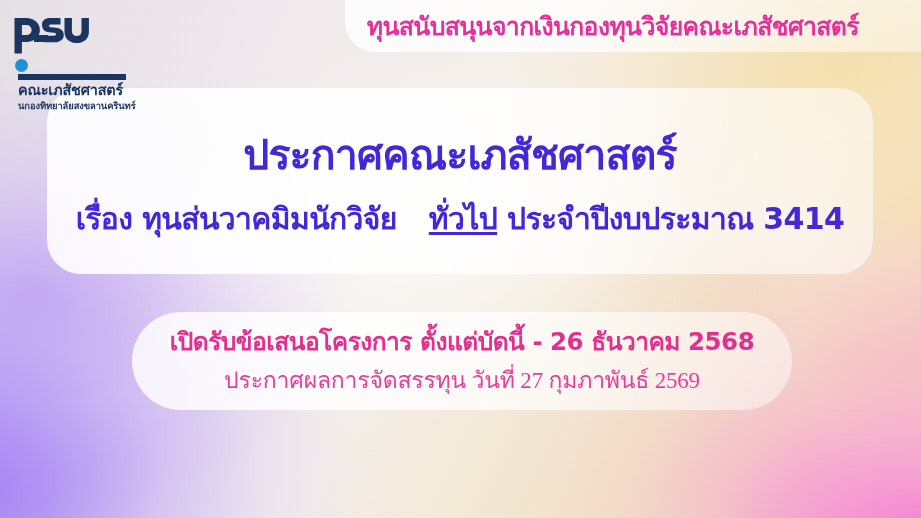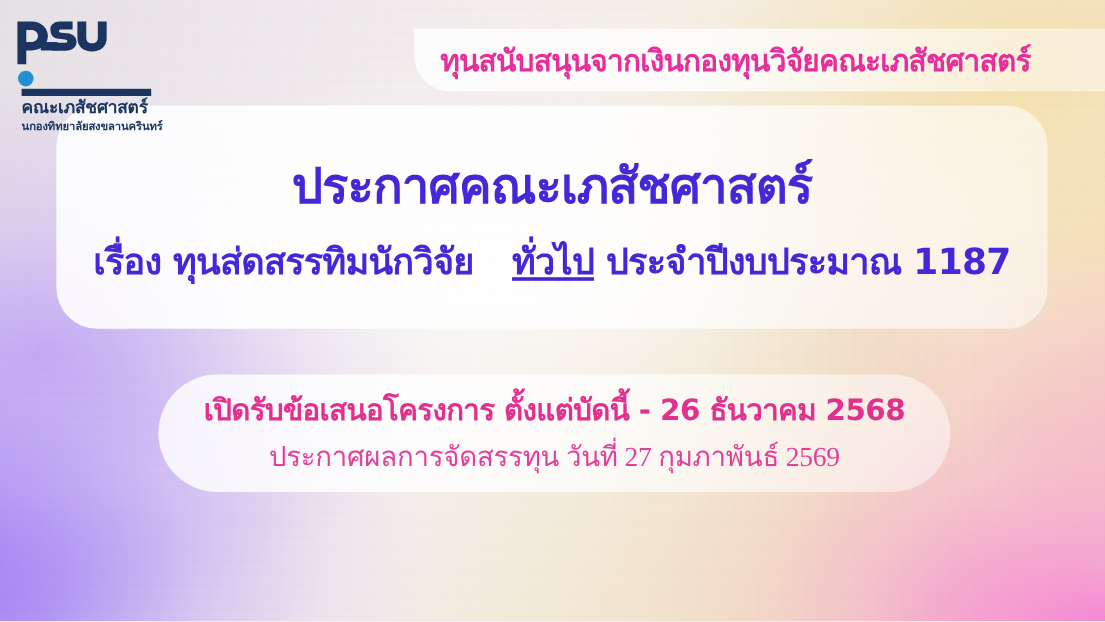--- a/index.html
+++ b/index.html
@@ -169,21 +169,20 @@
     border-radius: 0 0 0 30px;
     background: linear-gradient(100deg,
       rgba(255,255,255,0.86) 0%,
       rgba(255,255,255,0.80) 38%,
       rgba(255,255,255,0.60) 72%,
       rgba(255,255,255,0.46) 100%);
     display: flex;
     align-items: center;
     justify-content: flex-start;
     z-index: 5;
-    margin-top: 24px;
   }
   .header-pill-text {
     font-family: "DejaVu Sans", sans-serif;
     font-weight: 700;
     font-size: 25px;
     color: #e62f9b;
     letter-spacing: -0.6px;
     white-space: nowrap;
     padding-left: 22px;
     transform: scaleX(0.99);
@@ -313,21 +312,21 @@
       <div class="logo-university">นกองทิทยาลัยสงขลานครินทร์</div>
     </div>
   </div>
 
   <div class="header-pill">
     <div class="header-pill-text">ทุนสนับสนุนจากเงินกองทุนวิจัยคณะเภสัชศาสตร์</div>
   </div>
 
   <div class="main-card">
     <div class="main-title">ประกาศคณะเภสัชศาสตร์</div>
-    <div class="main-subtitle"><span>เรื่อง ทุนส่ดสรรทิมนักวิจัย</span><span class="u-underline">ทั่วไป</span><span> ประจำปีงบประมาณ 1187</span></div>
+    <div class="main-subtitle"><span>เรื่อง ทุนส่นวาคมิมนักวิจัย</span><span class="u-underline">ทั่วไป</span><span> ประจำปีงบประมาณ 3414</span></div>
   </div>
 
   <div class="bottom-pill">
     <div class="bottom-line1">เปิดรับข้อเสนอโครงการ ตั้งแต่บัดนี้ - 26 ธันวาคม 2568</div>
     <div class="bottom-line2">ประกาศผลการจัดสรรทุน วันที่ 27 กุมภาพันธ์ 2569</div>
   </div>
 
 </div>
 
 </body></html>

